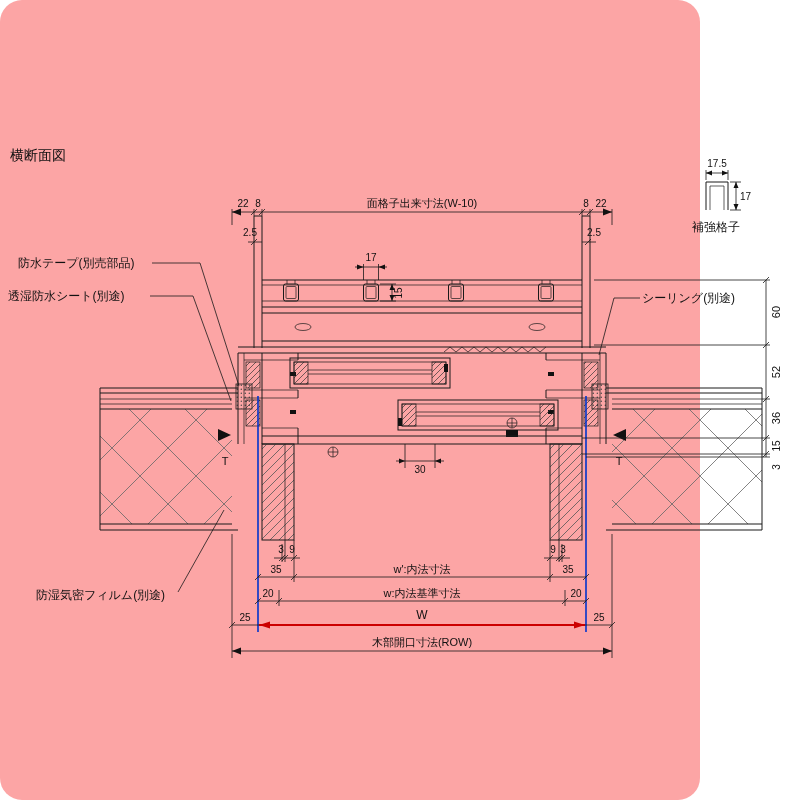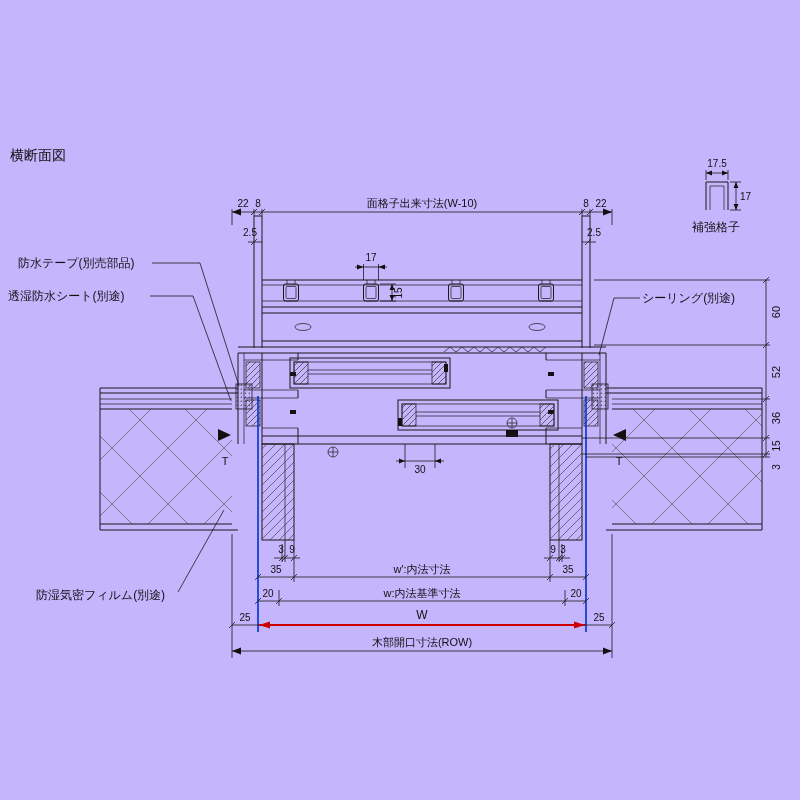--- a/index.html
+++ b/index.html
@@ -1,16 +1,16 @@
 <!DOCTYPE html>
 <html><head>
 <meta charset="utf-8">
 <style>
   html,body { margin:0; padding:0; background:#ffffff; }
-  .page { width:800px; height:800px; position:relative; background:#c4b5fd; }
+  .page { width:700px; height:800px; position:relative; background:#fca5a5;border-radius:22px; }
   svg { font-family:"Liberation Sans","DejaVu Sans",sans-serif; }
   .ln   { stroke:#1a1a1a; stroke-width:1;   fill:none; }
   .thin { stroke:#1a1a1a; stroke-width:0.7; fill:none; }
   .dim  { stroke:#1a1a1a; stroke-width:0.8; fill:none; }
   .lead { stroke:#1a1a1a; stroke-width:0.8; fill:none; }
   text  { fill:#111; font-size:11px; }
   .lbl  { font-size:12px; }
   .sm   { font-size:10px; }
   .fillb{ fill:#111; stroke:none; }
 </style>

